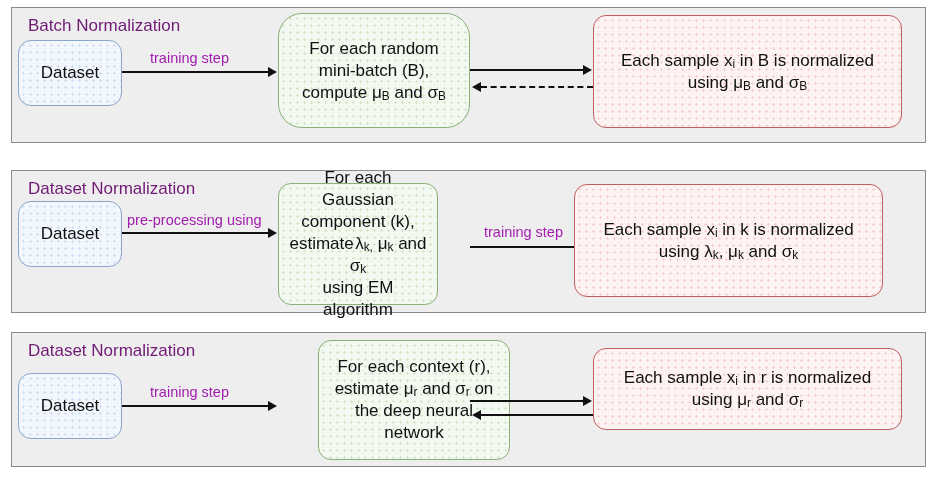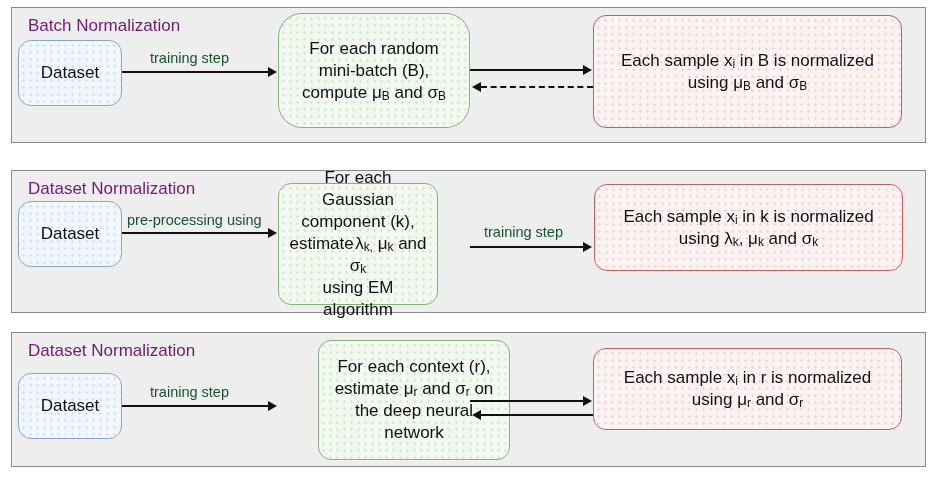--- a/index.html
+++ b/index.html
@@ -73,21 +73,21 @@
   }
 
   
   #p1-dataset {left:18px; top:40px;  width:104px; height:66px;}
   #p1-process {left:278px;top:13px;  width:192px; height:115px;border-radius:24px;}
   #p1-result  {left:593px;top:15px;  width:309px; height:113px;}
 
   
   #p2-dataset {left:18px; top:201px; width:104px; height:66px;}
   #p2-process {left:278px;top:183px; width:160px; height:122px;}
-  #p2-result  {left:594px;top:184px; width:309px; height:87px;}
+  #p2-result  {left:574px;top:184px; width:309px; height:113px;}
 
   
   #p3-dataset {left:18px; top:373px; width:104px; height:66px;}
   #p3-process {left:278px;top:340px; width:192px; height:120px;margin-left:40px;}
   #p3-result  {left:593px;top:348px; width:309px; height:82px;}
 
   
   .conn{position:absolute;height:2px;background:#111111;}
   .conn.dashed{
     background:none;
@@ -100,21 +100,21 @@
     border-top:5px solid transparent;
     border-bottom:5px solid transparent;
   }
   .arrowhead.right{border-left:9px solid #111111;}
   .arrowhead.left {border-right:9px solid #111111;}
 
   .edge-label{
     position:absolute;
     font-size:14.5px;
     line-height:16px;
-    color:#14532d;
+    color:#a21caf;
     white-space:nowrap;
     background:transparent;
   }
 
   sub.sm{
     font-size:0.70em;
     vertical-align:-0.18em;
     line-height:0;
   }
 </style>

